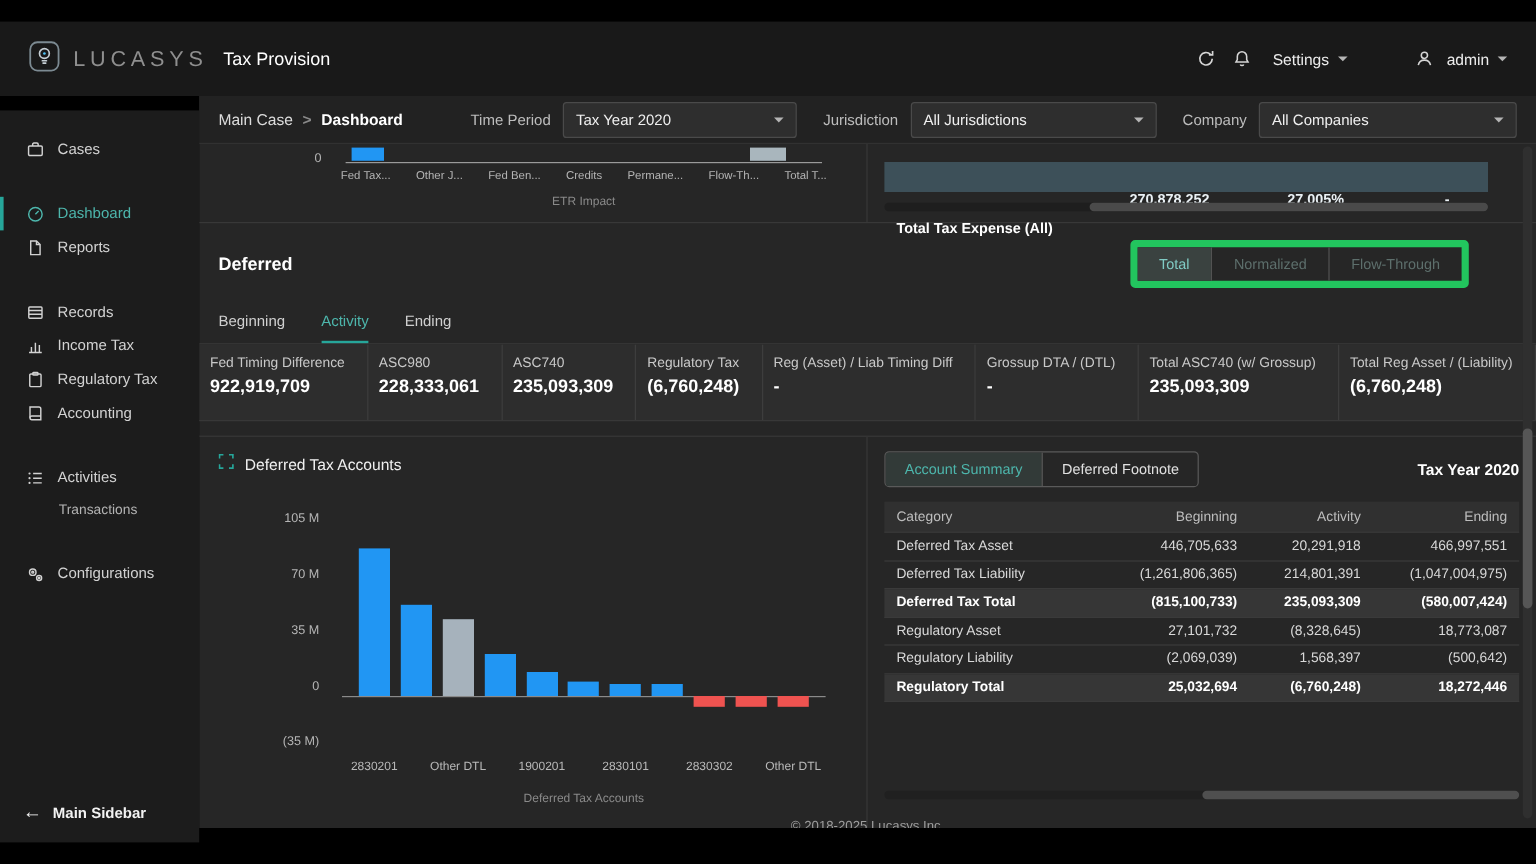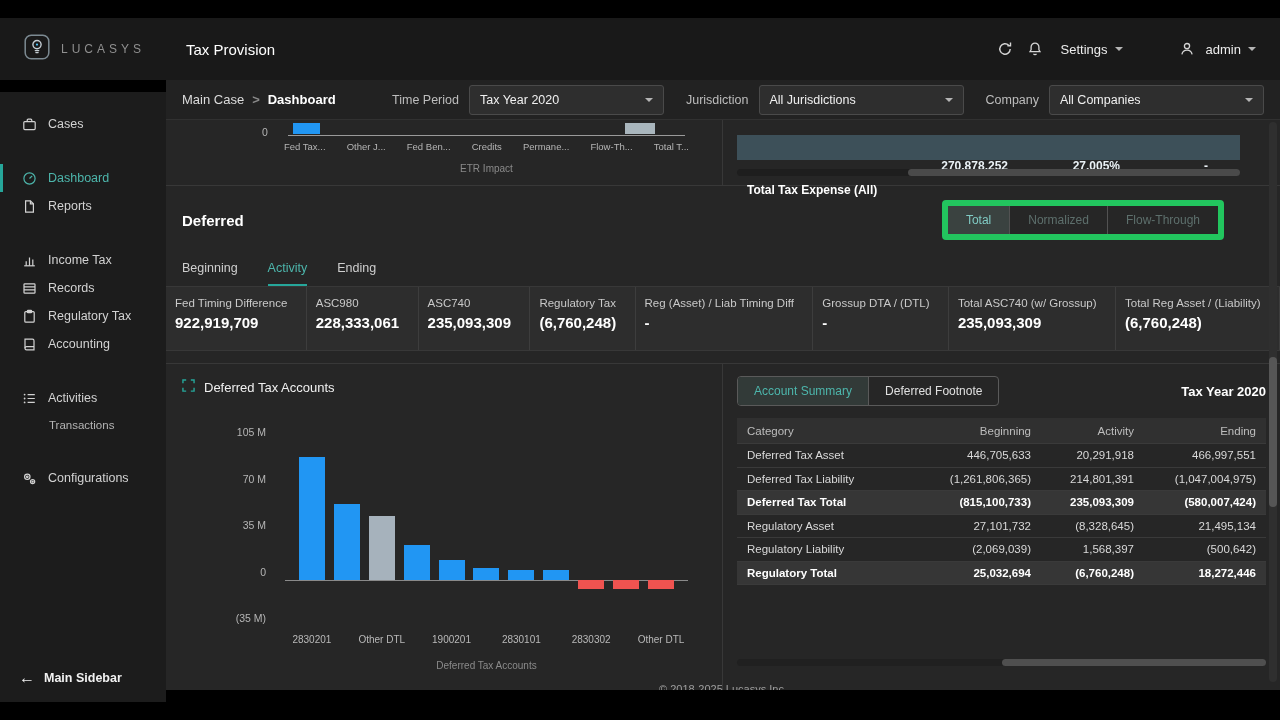--- a/index.html
+++ b/index.html
@@ -6,21 +6,21 @@
   html,body { background:#000; }
   .screen {
     position:relative; width:1280px; height:720px; background:#000; overflow:hidden;
     font-family:"Liberation Sans","DejaVu Sans",sans-serif; color:#e0e0e0;
     -webkit-font-smoothing:antialiased;
   }
   
   .navbar { position:absolute; top:18px; left:0; width:1280px; height:62px; background:#191919;
     display:flex; align-items:center; padding:0 24px; }
   .brand { display:flex; align-items:center; gap:11px; width:146px; }
-  .brand-text { color:#8f8f8f; font-size:12px; letter-spacing:4px; }
+  .brand-text { color:#8f8f8f; font-size:18px; letter-spacing:4px; }
   .nav-title { color:#fff; font-weight:normal; font-size:15px; margin-left:16px; }
   .nav-right { margin-left:auto; display:flex; align-items:center; }
   .icon-btn { display:flex; align-items:center; justify-content:center; width:24px; height:24px; color:#d5d5d5; }
   .nav-dd { display:flex; align-items:center; gap:7px; color:#ececec; font-size:13px; }
   .caret { width:0; height:0; border-left:4px solid transparent; border-right:4px solid transparent; border-top:4.5px solid #b5b5b5; }
   .dd-settings { margin-left:14px; }
   .dd-admin { margin-left:52px; }
   
   .sidebar { position:absolute; top:92px; left:0; width:166px; height:610px; background:#1c1c1c;
     display:flex; flex-direction:column; padding-top:18px; }
@@ -192,31 +192,31 @@
     <div class="side-item">
       <svg width="15" height="15" viewBox="0 0 15 15" fill="none" stroke="currentColor" stroke-width="1.2">
         <path d="M3.6 1.8h4.8l3 3v8.4H3.6z"></path>
         <path d="M8.4 1.8v3h3"></path>
       </svg>
       <span>Reports</span>
     </div>
     <div class="side-gap"></div>
     <div class="side-item">
       <svg width="15" height="15" viewBox="0 0 15 15" fill="none" stroke="currentColor" stroke-width="1.2">
+        <rect x="2" y="2.8" width="11" height="9.4" rx="0.8"></rect>
+        <path d="M2 5.8h11M2 8.9h11"></path>
+      </svg>
+      <span>Records</span>
+    </div>
+    <div class="side-item">
+      <svg width="15" height="15" viewBox="0 0 15 15" fill="none" stroke="currentColor" stroke-width="1.2">
         <path d="M2.2 12.8h10.6"></path>
         <path d="M4.2 12.8V8.2M7.5 12.8V4.6M10.8 12.8V6.6"></path>
       </svg>
       <span>Income Tax</span>
-    </div>
-    <div class="side-item">
-      <svg width="15" height="15" viewBox="0 0 15 15" fill="none" stroke="currentColor" stroke-width="1.2">
-        <rect x="2" y="2.8" width="11" height="9.4" rx="0.8"></rect>
-        <path d="M2 5.8h11M2 8.9h11"></path>
-      </svg>
-      <span>Records</span>
     </div>
     <div class="side-item">
       <svg width="15" height="15" viewBox="0 0 15 15" fill="none" stroke="currentColor" stroke-width="1.2">
         <rect x="2.8" y="2.6" width="9.4" height="10.6" rx="1"></rect>
         <rect x="5.4" y="1.4" width="4.2" height="2.2" rx="0.6"></rect>
       </svg>
       <span>Regulatory Tax</span>
     </div>
     <div class="side-item">
       <svg width="15" height="15" viewBox="0 0 15 15" fill="none" stroke="currentColor" stroke-width="1.2">
@@ -463,21 +463,21 @@
               <div class="srow bold">
                 <div>Deferred Tax Total</div>
                 <div>(815,100,733)</div>
                 <div>235,093,309</div>
                 <div>(580,007,424)</div>
               </div>
               <div class="srow">
                 <div>Regulatory Asset</div>
                 <div>27,101,732</div>
                 <div>(8,328,645)</div>
-                <div>21,495,134</div>
+                <div>18,773,087</div>
               </div>
               <div class="srow">
                 <div>Regulatory Liability</div>
                 <div>(2,069,039)</div>
                 <div>1,568,397</div>
                 <div>(500,642)</div>
               </div>
               <div class="srow bold">
                 <div>Regulatory Total</div>
                 <div>25,032,694</div>

